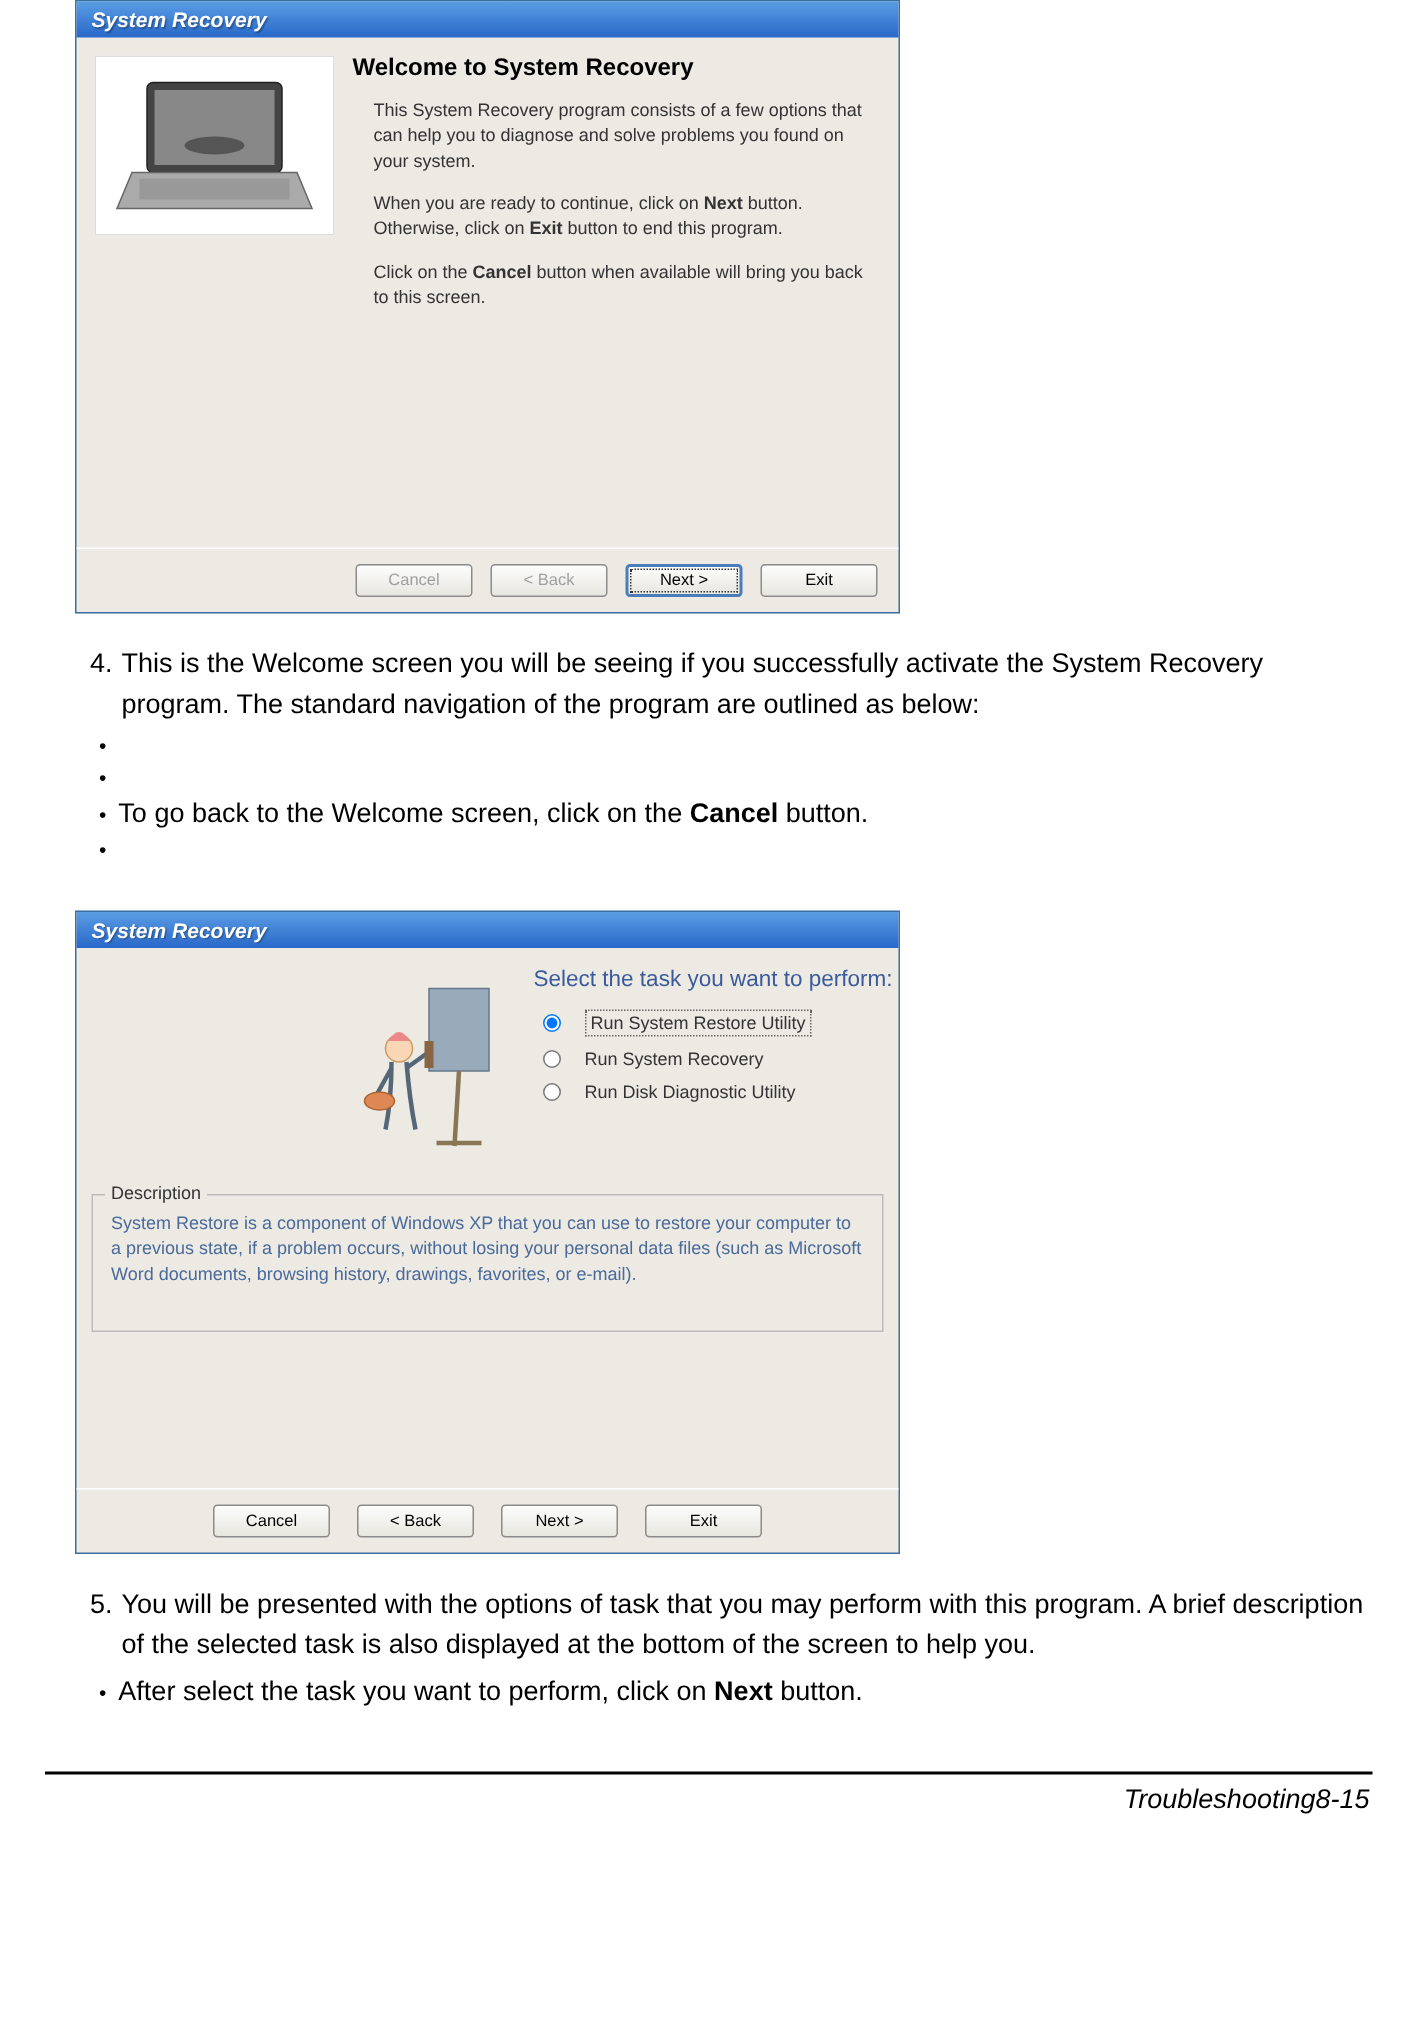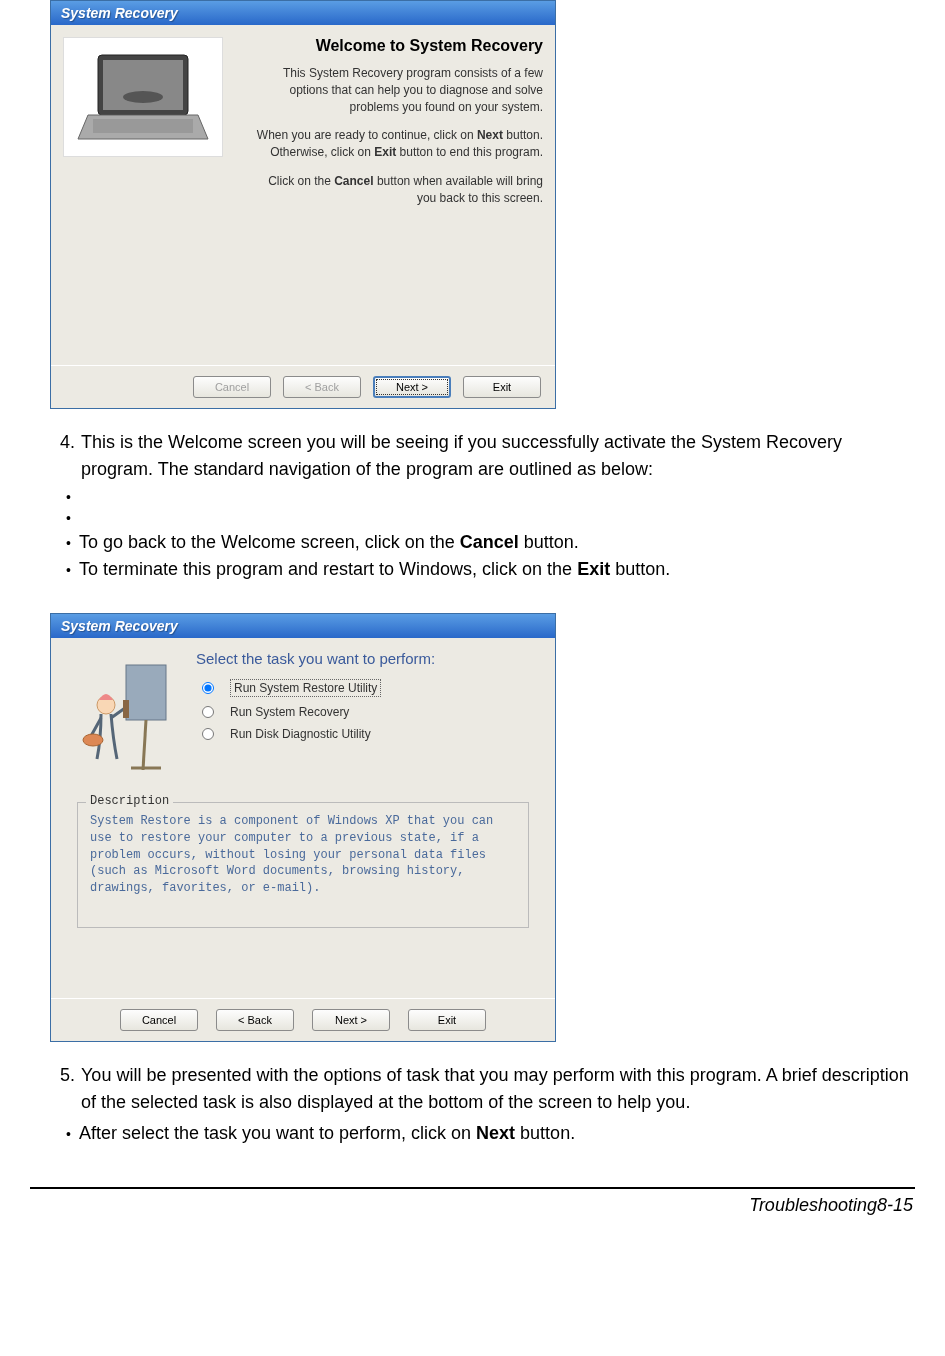--- a/index.html
+++ b/index.html
@@ -1,19 +1,19 @@
 <!DOCTYPE html>
 <html><head>
   <meta charset="utf-8">
   <style>
     * { box-sizing: border-box; margin: 0; padding: 0; }
     body { font-family: Arial, sans-serif; background: #fff; width: 945px; padding: 0 30px; }
-    .dialog { width: 506px; margin: 0 0 20px 20px; border: 1px solid #3b6ea5; background: #eceae3; }
+    .dialog { width: 550px; margin: 0 0 20px 20px; border: 1px solid #3b6ea5; background: #eceae3; }
     .titlebar { background: linear-gradient(to bottom, #5a9de4, #2968c9); color: #fff; font-weight: bold; font-style: italic; font-size: 14px; padding: 4px 10px; font-family: 'Trebuchet MS', sans-serif; text-shadow: 1px 1px 1px rgba(0,0,0,0.3); }
-    .dialog-body { padding: 12px; display: flex; gap: 12px; min-height: 340px; text-align: right; }
+    .dialog-body { padding: 12px; display: flex; gap: 12px; min-height: 340px; }
     .dialog-illustration { width: 160px; height: 120px; background: #fff; border: 1px solid #ddd; display: flex; align-items: center; justify-content: center; flex-shrink: 0; }
     .laptop-svg { width: 140px; height: 100px; }
     .dialog-content { flex: 1; font-size: 12px; color: #333; }
     .welcome-heading { font-size: 16px; font-weight: bold; margin-bottom: 10px; color: #000; }
     .dialog-content p { margin-bottom: 12px; line-height: 1.4; margin-left: 14px; }
     .dialog-content .bold { font-weight: bold; }
     .button-row { display: flex; justify-content: flex-end; gap: 12px; padding: 10px 14px; border-top: 1px solid #fff; }
     .button-row.center { justify-content: center; gap: 18px; }
     .xp-button { width: 78px; height: 22px; font-size: 11px; background: linear-gradient(to bottom, #fdfdfd, #e7e6de); border: 1px solid #8b8b8b; border-radius: 3px; cursor: pointer; font-family: Tahoma, sans-serif; }
     .xp-button.disabled { color: #a0a0a0; cursor: default; }
@@ -26,24 +26,24 @@
     .sub-list li { display: flex; align-items: baseline; gap: 8px; font-size: 18px; line-height: 1.5; }
     .sub-list .bullet { font-size: 14px; }
     .select-heading { font-size: 15px; color: #3a5a9b; margin-bottom: 12px; }
     .radio-group { margin-left: 6px; }
     .radio-row { display: flex; align-items: center; gap: 16px; margin-bottom: 8px; font-size: 12px; color: #333; }
     .radio-input { width: 12px; height: 12px; }
     .radio-label-selected { border: 1px dotted #666; padding: 1px 3px; }
     .dialog2-content { flex: 1; }
     .dialog2-top { display: flex; gap: 15px; }
     .painter-illust { width: 110px; height: 140px; display: flex; align-items: center; justify-content: center; flex-shrink: 0; }
-    .fieldset { border: 1px solid #bbb; margin: 12px 6px; padding: 10px 12px 30px; position: relative; font-family: Liberation Mono, monospace; }
+    .fieldset { border: 1px solid #bbb; margin: 12px 6px; padding: 10px 12px 30px; position: relative; }
     .fieldset-legend { position: absolute; top: -9px; left: 8px; background: #eceae3; padding: 0 4px; font-size: 12px; color: #333; }
     .fieldset-text { font-size: 12px; color: #4a6a9b; line-height: 1.4; }
-    .dialog-body-col { padding: 12px 20px 0; min-height: 360px; display: flex; flex-direction: column; }
+    .dialog-body-col { padding: 12px 4px 0; min-height: 360px; display: flex; flex-direction: column; align-items: flex-end; }
     .page-footer { border-top: 2px solid #000; margin-top: 40px; padding: 6px 2px 20px; display: flex; justify-content: flex-end; font-style: italic; font-size: 18px; }
     strong { font-weight: bold; }
   </style>
 </head>
 <body>
 
 <div class="dialog">
   <div class="titlebar">System Recovery</div>
   <div class="dialog-body">
     <div class="dialog-illustration">
@@ -82,21 +82,20 @@
         </li>
         <li>
           <span class="bullet">•</span>
         </li>
         <li>
           <span class="bullet">•</span>
           <span>To go back to the Welcome screen, click on the <strong>Cancel</strong> button.</span>
         </li>
         <li>
           <span class="bullet">•</span>
-          <span>To terminate this program and restart to Windows, click on the <strong>Exit</strong> button.</span>
         </li>
       </ul>
   </li>
 </ol>
 
 <div class="dialog">
   <div class="titlebar">System Recovery</div>
   <div class="dialog-body-col">
     <div class="dialog2-top">
       <div class="painter-illust">

